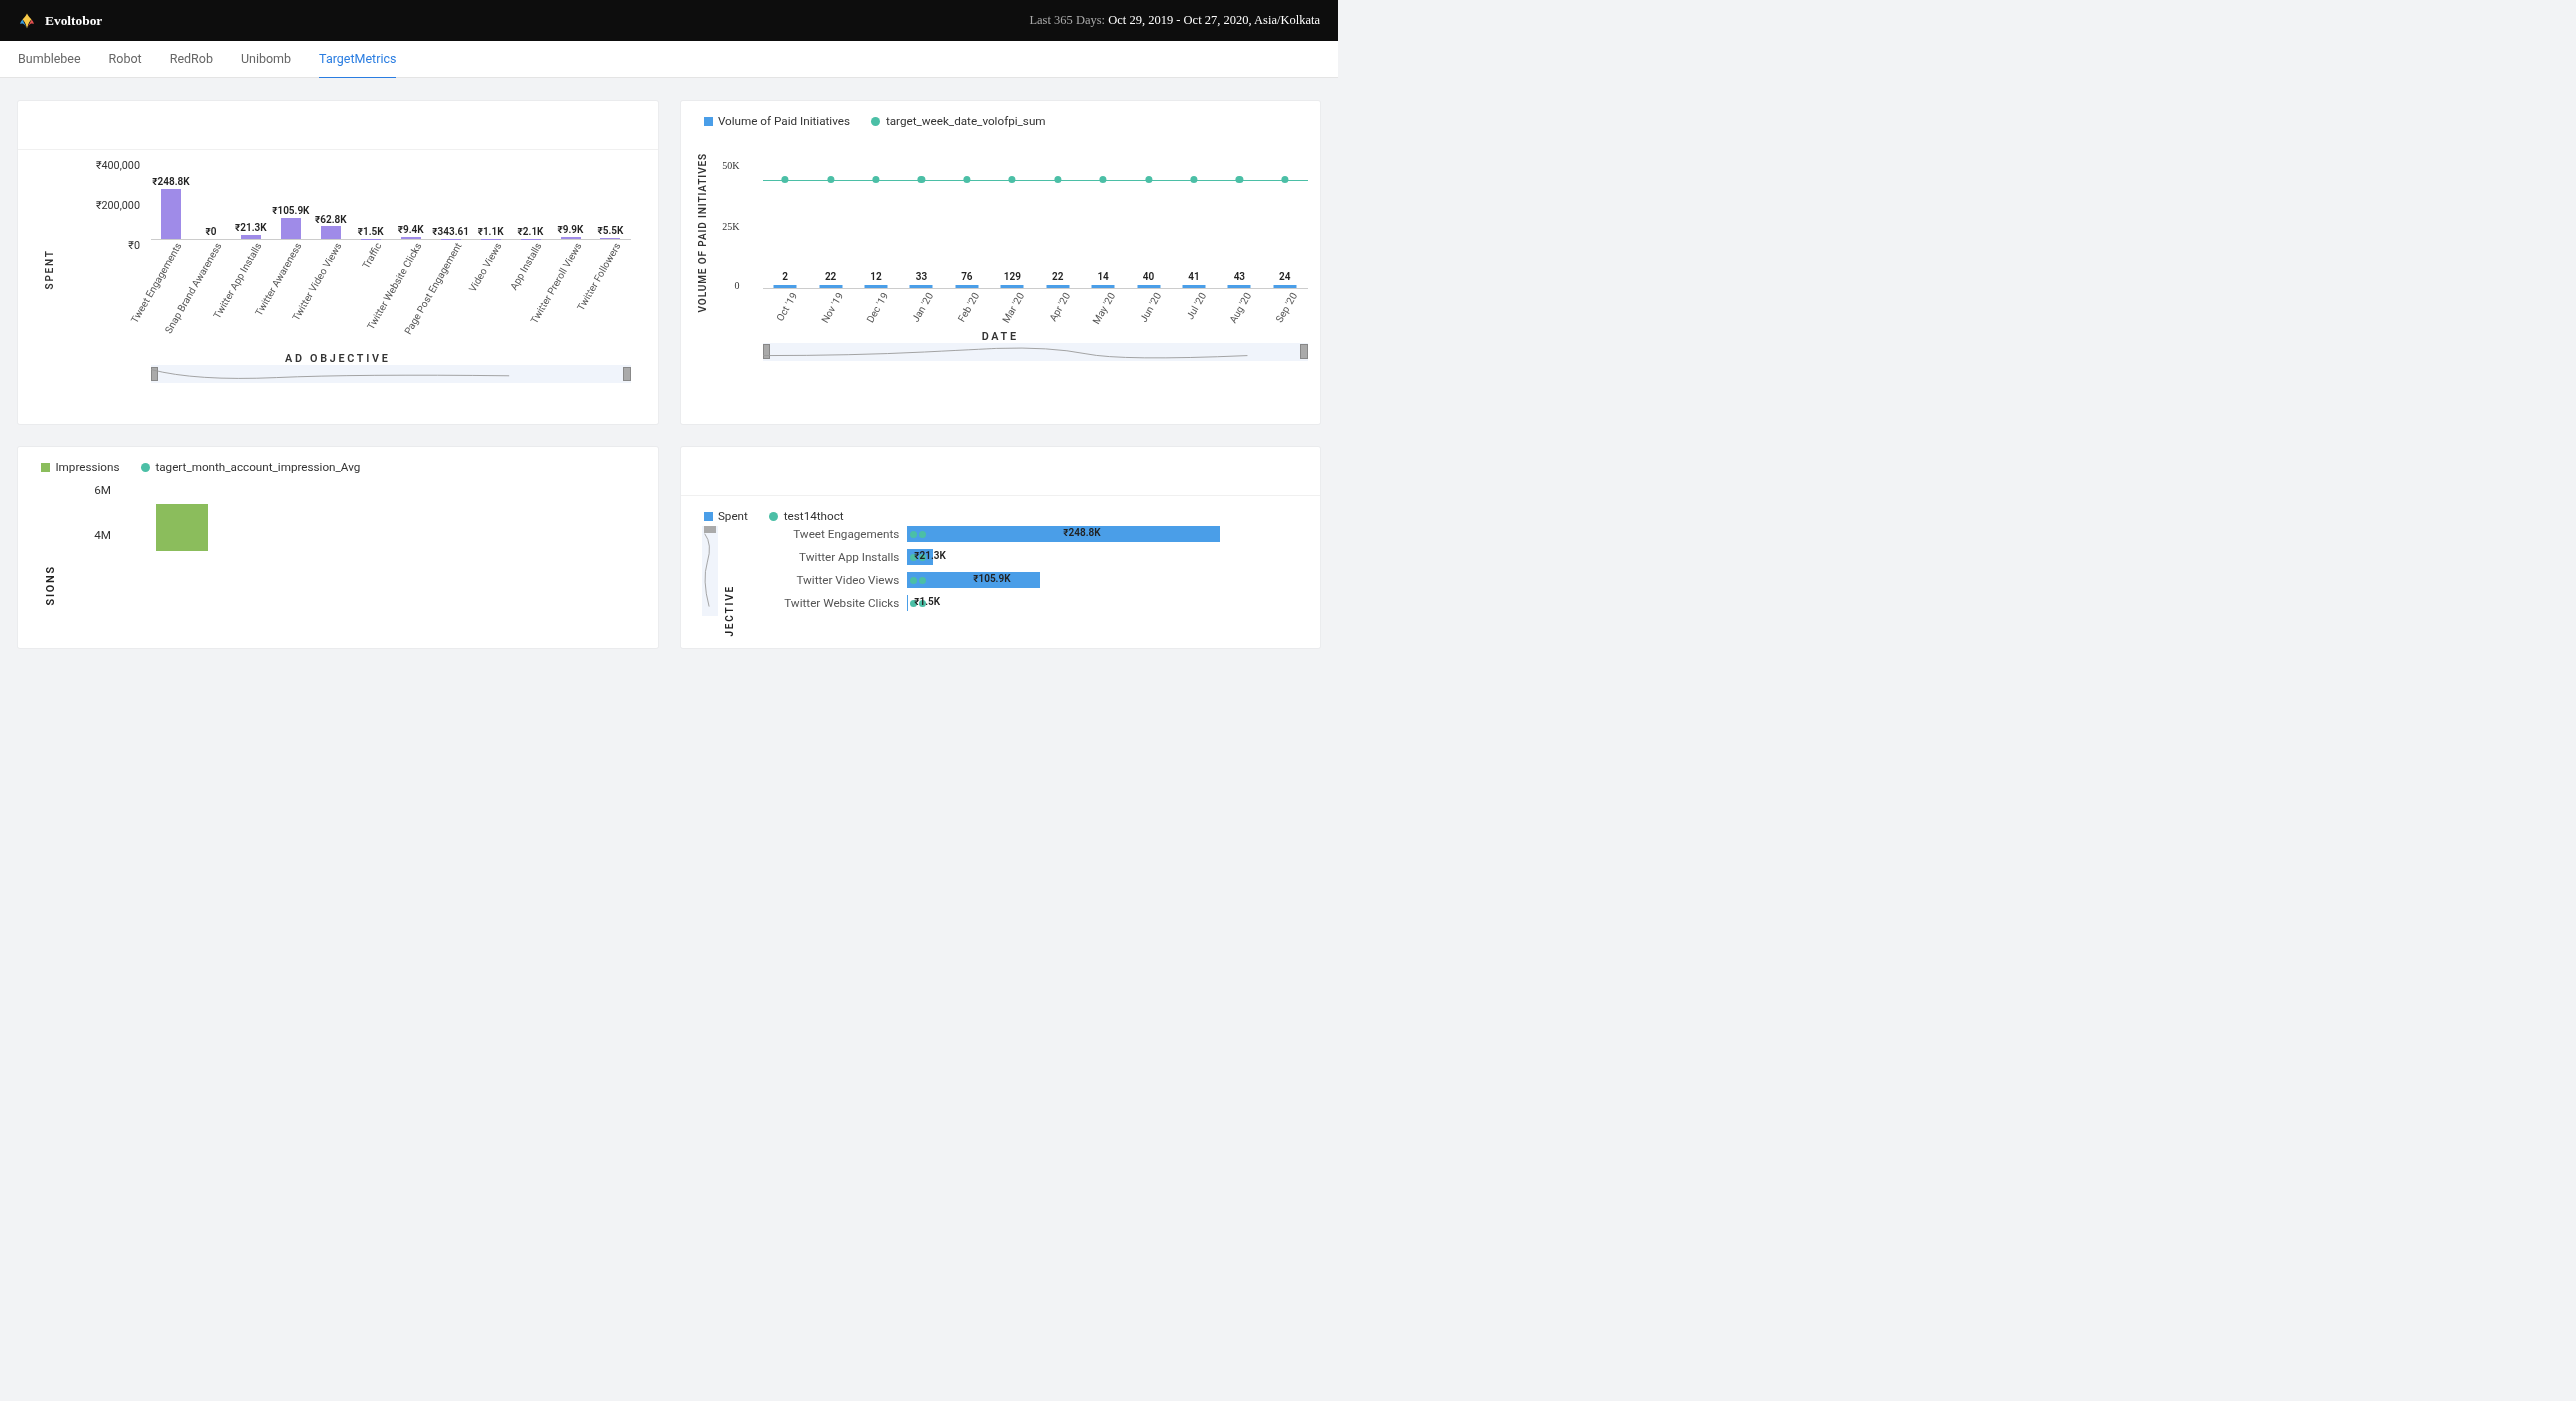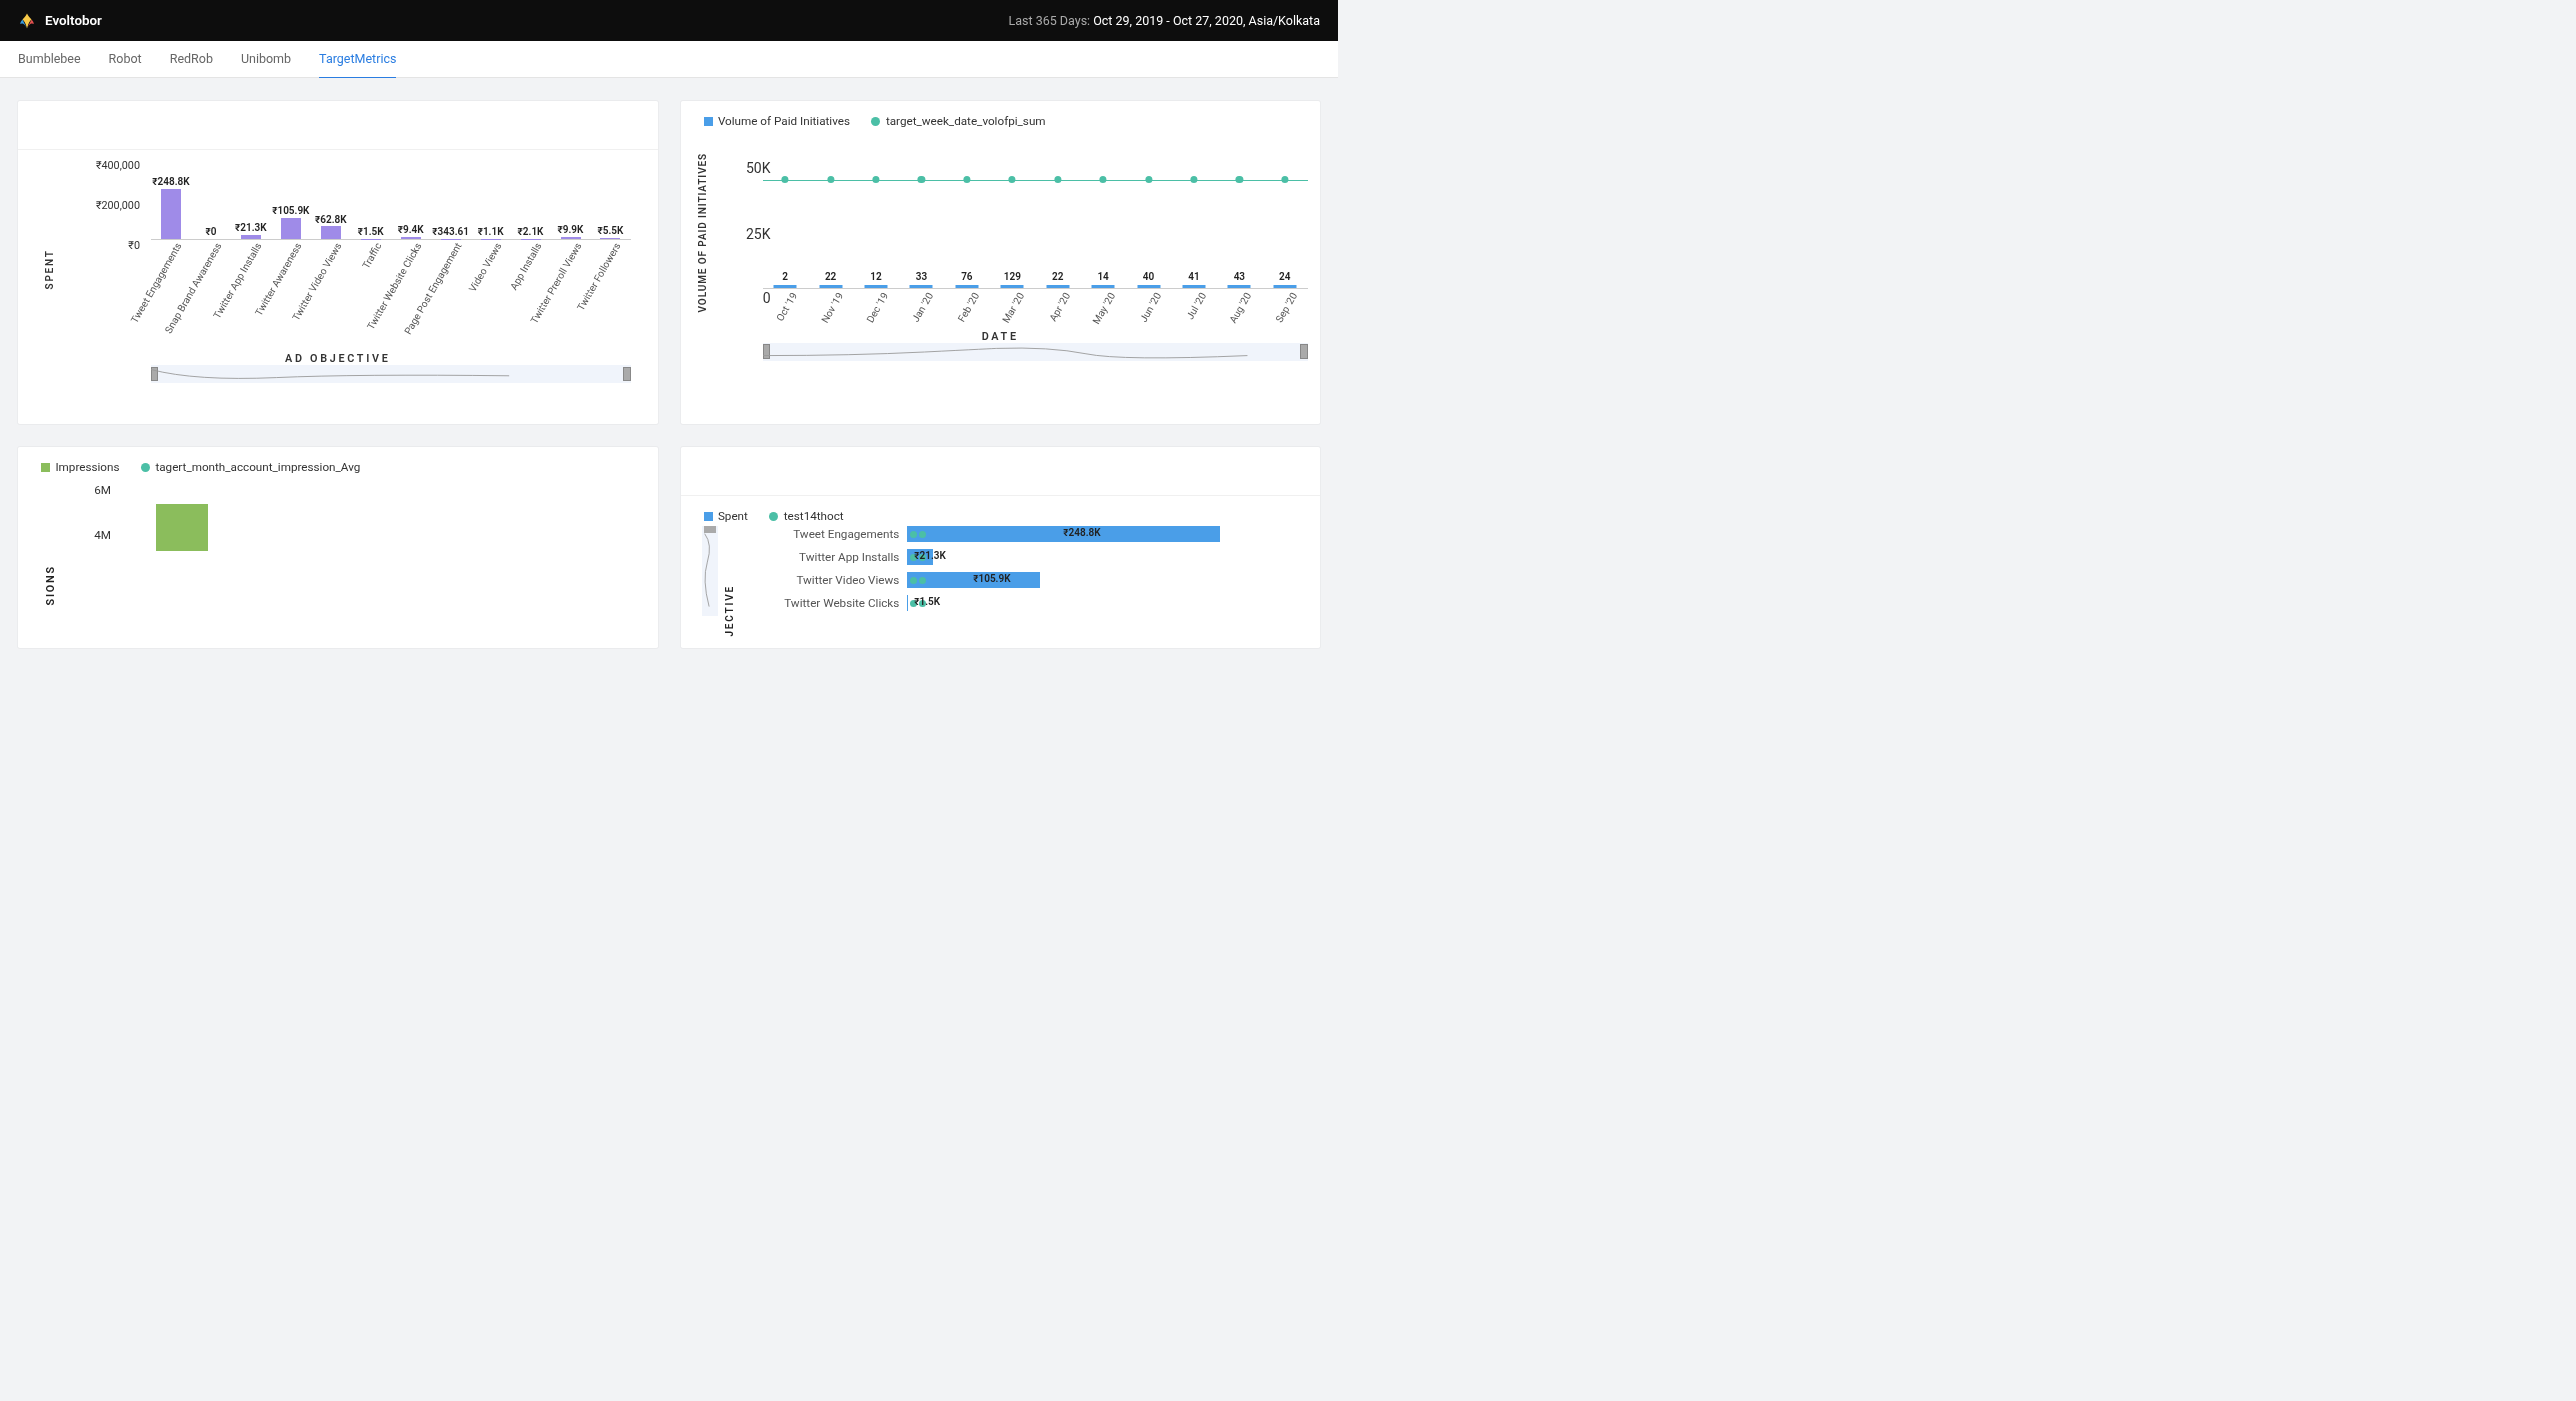--- a/index.html
+++ b/index.html
@@ -1,17 +1,17 @@
 <!DOCTYPE html>
 <html style="font-size:14.3px"><head>
 <meta charset="utf-8">
 <style>
   * { box-sizing: border-box; margin: 0; padding: 0; }
   body { font-family: -apple-system, BlinkMacSystemFont, "Segoe UI", Roboto, sans-serif; background: #f2f3f5; width: 1338px; height: 703px; overflow: hidden; font-size: 11.7px; color: #222; }
-  .header { background: #0d0d0d; height: 41px; display: flex; align-items: center; padding: 0 18px; }
+  .header { background: #0d0d0d; height: 41px; display: flex; align-items: center; padding: 0 18px; font-family: Liberation Serif, serif; }
   .logo-svg { width: 18px; height: 18px; margin-right: 9px; }
   .brand { color: #fff; font-weight: 600; font-size: 13.4px; }
   .header-right { margin-left: auto; color: #aaa; font-size: 12.5px; }
   .header-right .bold { color: #fff; }
   .tabs { background: #fff; height: 37px; display: flex; align-items: center; padding: 0 18px; border-bottom: 0.9px solid #e4e4e4; gap: 28px; }
   .tab { color: #666; font-size: 12.5px; cursor: pointer; height: 37px; display: flex; align-items: center; border-bottom: 1.8px solid transparent; }
   .tab.active { color: #2a7de1; border-bottom-color: #2a7de1; }
   .grid { display: grid; grid-template-columns: 1fr 1fr; gap: 23px; padding: 23px 18px; }
   .card { background: #fff; border-radius: 1.8px; min-height: 323px; box-shadow: 0 0 0 0.9px rgba(0,0,0,0.03); position: relative; overflow: hidden; }
   .card-title { font-size: 18px; font-weight: 600; padding: 18px 23px 12.5px; color: #1a1a1a; border-bottom: 0.9px solid #f0f0f0; }
@@ -28,21 +28,21 @@
   .c1-bar-col { flex: 1; position: relative; text-align: center; }
   .c1-bar { background: #9f8be8; width: 20px; margin: 0 auto; }
   .c1-val { position: absolute; font-size: 10px; white-space: nowrap; left: 50%; transform: translateX(-50%); font-weight: 600; color: #222; }
   .c1-cat { position: absolute; top: 100%; left: 50%; transform-origin: top left; transform: rotate(-60deg) translate(-100%, 3.6px); font-size: 10px; white-space: nowrap; color: #555; }
   .c1-xaxis-label { position: absolute; bottom: 18px; left: 50%; transform: translateX(-50%); font-size: 10.8px; letter-spacing: 2.7px; font-weight: 600; color: #333; }
   .scrubber { position: absolute; bottom: 0; left: 133px; right: 27px; height: 18px; background: #f0f4fb; }
   .scrubber .handle { position: absolute; width: 7.2px; height: 14.3px; top: 1.8px; background: #aaa; border: 0.9px solid #888; }
   
   .c2-wrap { position: relative; height: 233px; }
   .c2-yaxis-label { position: absolute; left: 21.5px; top: 179px; transform: rotate(-90deg); transform-origin: left; font-size: 10px; letter-spacing: 0.9px; color: #333; font-weight: 600; white-space: nowrap; }
-  .c2-ylabels { position: absolute; left: 63px; top: 32px; font-size: 14px; color: #333; }
+  .c2-ylabels { position: absolute; left: 32px; top: 32px; font-size: 10px; color: #333; font-family: Liberation Serif, serif; }
   .c2-ylabels div { text-align: right; width: 27px; }
   .c2-plot { position: absolute; left: 82px; top: 32px; right: 12.5px; height: 129px; border-bottom: 0.9px solid #ccc; }
   .c2-line { position: absolute; top: 20px; left: 0; right: 0; height: 1.8px; background: #4bbfa6; }
   .c2-dot { position: absolute; width: 7.2px; height: 7.2px; background: #4bbfa6; border-radius: 50%; top: 16px; transform: translateX(-50%); }
   .c2-bar { position: absolute; bottom: 0; width: 23px; background: #4a9ee8; transform: translateX(-50%); height: 2.7px; }
   .c2-barlabel { position: absolute; bottom: 5.4px; transform: translateX(-50%); font-size: 10px; font-weight: 600; }
   .c2-catlabel { position: absolute; top: 100%; transform-origin: top left; transform: rotate(-60deg) translate(-100%, 5.4px); font-size: 10px; white-space: nowrap; color: #555; }
   .c2-xaxis-label { position: absolute; bottom: 18px; left: 50%; transform: translateX(-50%); font-size: 10.8px; letter-spacing: 2.7px; font-weight: 600; color: #333; }
   .scrubber2 { position: absolute; bottom: 0; left: 82px; right: 12.5px; height: 18px; background: #f0f4fb; }
   

